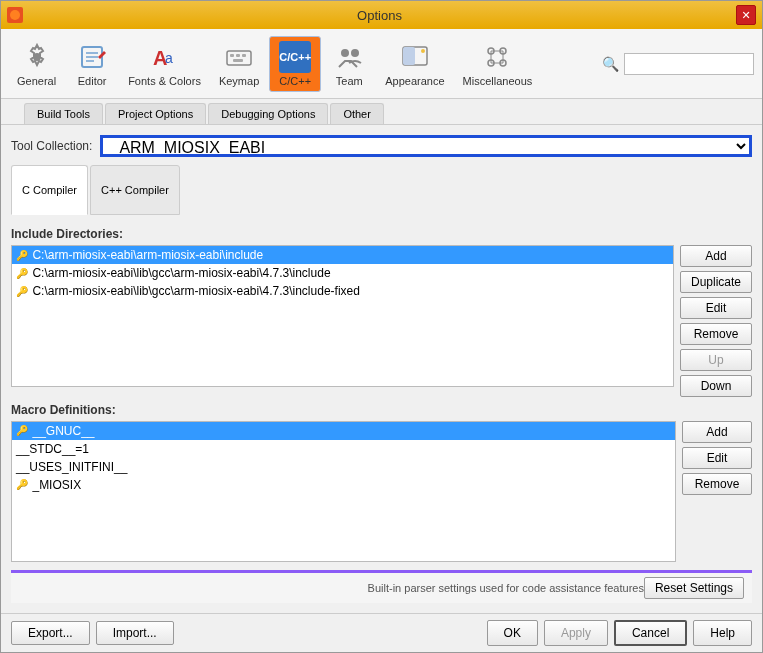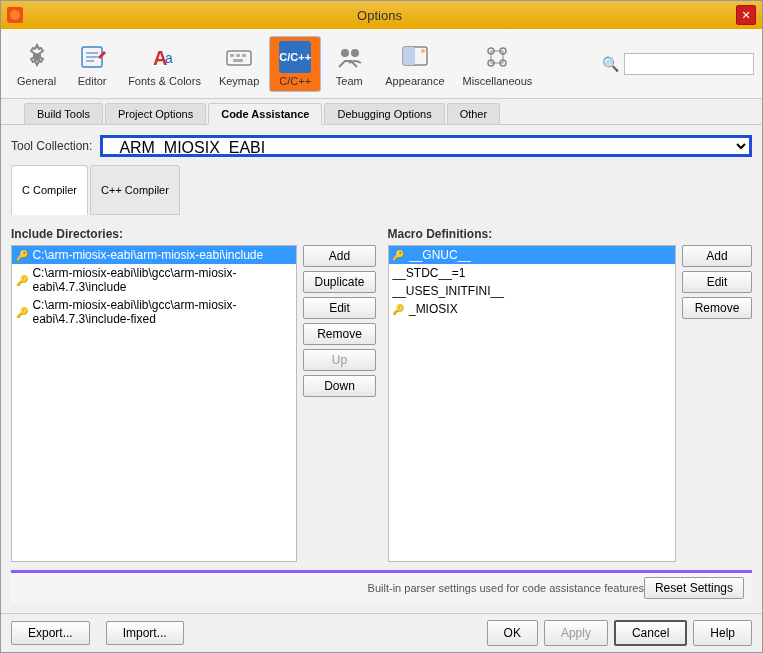--- a/index.html
+++ b/index.html
@@ -66,38 +66,38 @@
     .list-buttons { display: flex; flex-direction: column; gap: 4px; }
     .btn {
       padding: 3px 10px; border: 1px solid #999; background: linear-gradient(to bottom, #fefefe, #e8e8e8);
       cursor: pointer; font-size: 12px; min-width: 70px; text-align: center; border-radius: 2px;
     }
     .btn:disabled { color: #999; cursor: default; }
 
     .include-section { display: flex; flex-direction: column; gap: 4px; flex: 1; min-height: 0; }
     .macro-section { display: flex; flex-direction: column; gap: 4px; flex: 1; min-height: 0; }
 
-    .sections-wrapper { flex: 1; display: flex; flex-direction: row; gap: 12px; min-height: 0; }
+    .sections-wrapper { flex: 1; display: flex; flex-direction: column; gap: 12px; min-height: 0; }
 
     .include-panel { display: flex; gap: 6px; flex: 1; min-height: 0; }
     .macro-panel { display: flex; gap: 6px; flex: 1; min-height: 0; }
 
     .include-list-wrap { flex: 1; display: flex; flex-direction: column; min-height: 0; }
     .macro-list-wrap { flex: 1; display: flex; flex-direction: column; min-height: 0; }
 
     .status-bar {
       background: #f5f5f5; border-top: 3px solid #8b5cf6; padding: 4px 8px;
       font-size: 11px; color: #555; display: flex; align-items: center; justify-content: flex-end; flex-shrink: 0;
     }
 
     .footer {
       display: flex; align-items: center; justify-content: space-between;
       padding: 6px 10px; border-top: 1px solid #ccc; background: #f0f0f0; flex-shrink: 0;
     }
-    .footer-left { display: flex; gap: 16px; align-items: flex-end; }
+    .footer-left { display: flex; gap: 6px; align-items: flex-end; }
     .footer-right { display: flex; gap: 6px; }
     .btn-footer {
       padding: 4px 16px; border: 1px solid #999; background: linear-gradient(to bottom, #fefefe, #e8e8e8);
       cursor: pointer; font-size: 12px; border-radius: 2px;
     }
     .btn-footer.default { border: 2px solid #555; }
 
     .cpp-icon-bg { background: #3070c0; border-radius: 3px; width: 32px; height: 32px; display: flex; align-items: center; justify-content: center; }
   </style>
 </head>
@@ -205,21 +205,20 @@
 
     <div class="toolbar-search">
       <span style="font-size:14px;">🔍</span>
       <input type="text" style="border: 1px solid rgb(187, 187, 187); padding: 2px 6px; font-size: 12px; width: 130px; height: 22px;">
     </div>
   </div>
 
   <div class="tabs-bar">
     <div class="tab">Build Tools</div>
     <div class="tab">Project Options</div>
-    <div class="tab active">Code Assistance</div>
     <div class="tab">Debugging Options</div>
     <div class="tab">Other</div>
   </div>
 
   <div class="content">
 
     <div class="form-row">
       <span class="form-label">Tool Collection:</span>
       <select class="form-select">
         <option>ARM_MIOSIX_EABI</option>

